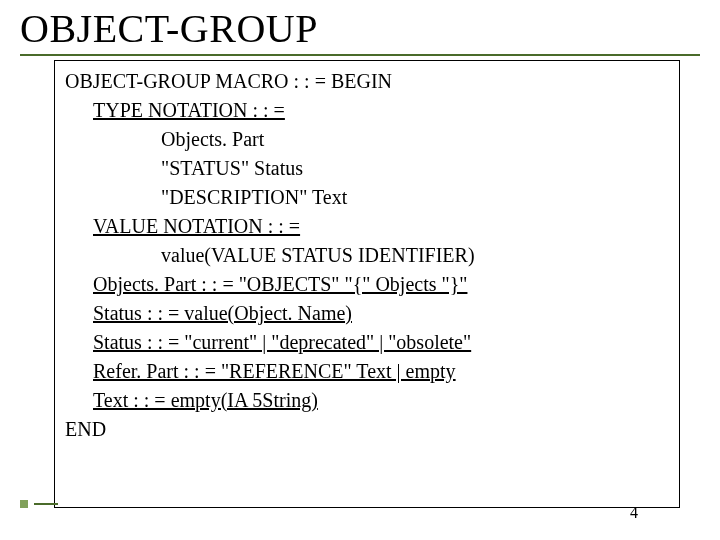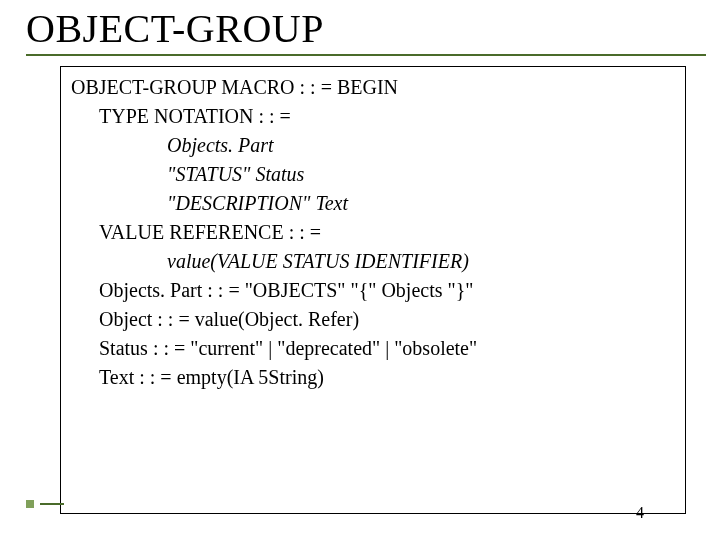--- a/index.html
+++ b/index.html
@@ -10,21 +10,20 @@
     background: #ffffff;
     font-family: "Times New Roman", Times, serif;
     color: #000;
     overflow: hidden;
   }
   .slide {
     position: relative;
     width: 652px;
     height: 540px;
     box-sizing: border-box;
-    margin-left: 6px;
   }
   .title-wrap {
     position: absolute;
     left: 20px;
     top: 8px;
     width: 680px;
   }
   .title {
     font-size: 40px;
     font-weight: normal;
@@ -50,34 +49,34 @@
     position: absolute;
     left: 34px;
     top: 503px;
     width: 24px;
     height: 0;
     border-top: 2px solid #4a6b2a;
   }
   .content-box {
     position: absolute;
     left: 54px;
-    top: 66px;
+    top: 60px;
     width: 626px;
     height: 448px;
     border: 1.5px solid #000;
     box-sizing: border-box;
     padding: 6px 10px 6px 10px;
   }
   .line {
     font-size: 20px;
     line-height: 1.45;
     white-space: nowrap;
   }
-  .ind1 { padding-left: 28px; }
-  .ind2 { padding-left: 96px; font-style: italic; }
+  .ind1 { padding-left: 28px; text-decoration: underline; }
+  .ind2 { padding-left: 96px; }
   .page-num {
     position: absolute;
     right: 14px;
     bottom: 18px;
     font-size: 16px;
     color: #000;
   }
 </style>
 </head>
 <body>
@@ -88,25 +87,27 @@
     <div class="title">OBJECT-GROUP</div>
     <div class="title-rule"></div>
   </div>
 
   <div class="content-box">
     <div class="line">OBJECT-GROUP MACRO : : = BEGIN</div>
     <div class="line ind1">TYPE NOTATION : : =</div>
     <div class="line ind2">Objects. Part</div>
     <div class="line ind2">"STATUS" Status</div>
     <div class="line ind2">"DESCRIPTION" Text</div>
-    <div class="line ind1">VALUE REFERENCE : : =</div>
+    <div class="line ind1">VALUE NOTATION : : =</div>
     <div class="line ind2">value(VALUE STATUS IDENTIFIER)</div>
     <div class="line ind1">Objects. Part : : = "OBJECTS" "{" Objects "}"</div>
-    <div class="line ind1">Object : : = value(Object. Refer)</div>
+    <div class="line ind1">Status : : = value(Object. Name)</div>
     <div class="line ind1">Status : : = "current" | "deprecated" | "obsolete"</div>
+    <div class="line ind1">Refer. Part : : = "REFERENCE" Text | empty</div>
     <div class="line ind1">Text : : = empty(IA 5String)</div>
+    <div class="line">END</div>
   </div>
 
   <div class="bullet-sq"></div>
   <div class="foot-rule"></div>
 
   <div class="page-num">4</div>
 </div>
 
 </body></html>

